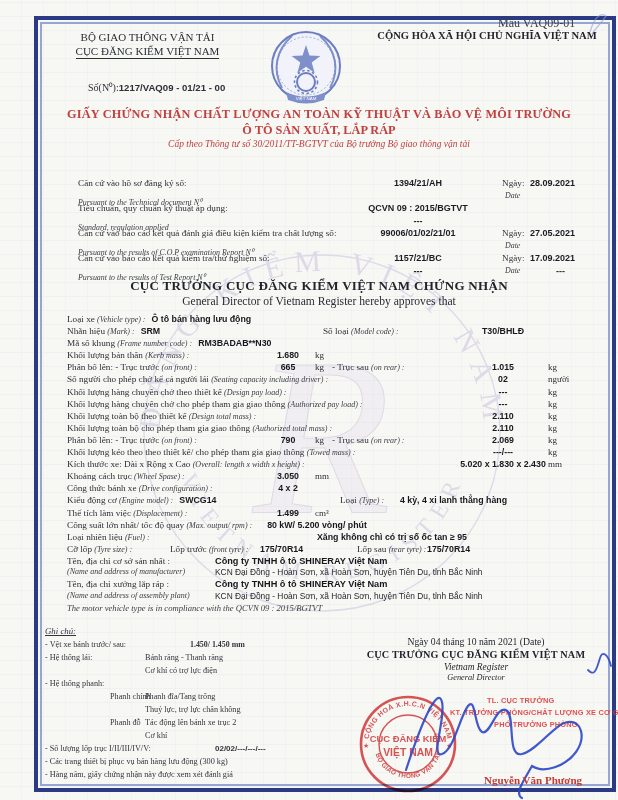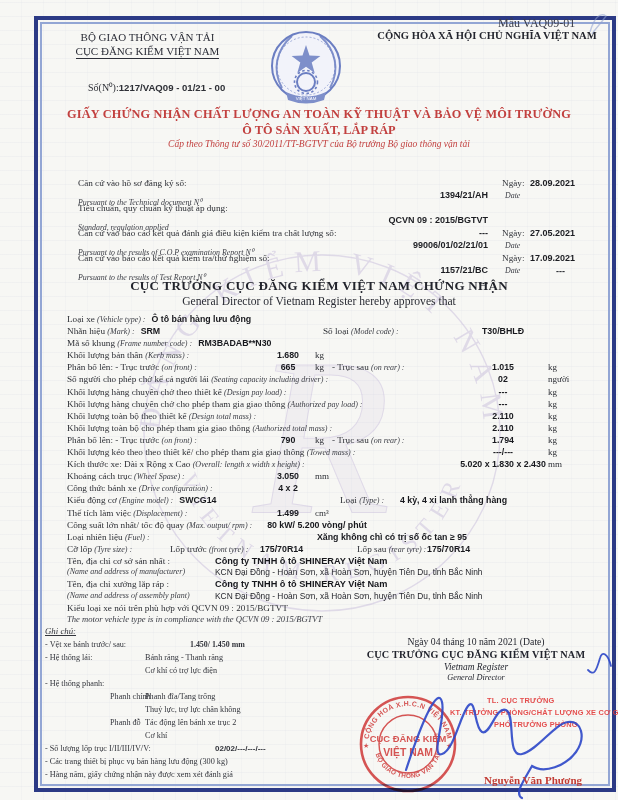--- a/index.html
+++ b/index.html
@@ -30,21 +30,21 @@
   .title{top:106px;left:38px;width:562px;text-align:center;color:#c2403f}
   .title .t1{font-size:12.3px;font-weight:bold;line-height:16px;letter-spacing:.2px}
   .title .t2{font-size:12.3px;font-weight:bold;line-height:16px}
   .title .t3{font-size:10.5px;font-style:italic;font-weight:bold;line-height:14px;margin-top:1px}
   .title .t4{font-size:9.5px;font-style:italic;line-height:12px}
 
   .refs{top:178px;left:78px;width:528px}
   .rrow{position:relative;height:13px;white-space:nowrap;font-size:9.2px}
   .rrow2{position:relative;height:12px;white-space:nowrap}
   .ren{font-style:italic;font-size:7.9px;color:#3a3c44}
-  .rval{position:absolute;left:270px;width:140px;top:12px;text-align:right;font-weight:bold;font-family:"Liberation Sans",sans-serif;font-size:9px;color:#1c1d22}
+  .rval{position:absolute;left:270px;width:140px;top:0;text-align:center;font-weight:bold;font-family:"Liberation Sans",sans-serif;font-size:9px;color:#1c1d22}
   .rngay{position:absolute;left:424px;top:0;font-size:9.2px}
   .rdate{position:absolute;left:452px;top:0;font-weight:bold;font-family:"Liberation Sans",sans-serif;font-size:9px;color:#1c1d22}
   .rdatei{position:absolute;left:427px;top:0;font-style:italic;font-size:7.9px;color:#3a3c44}
   .rds{position:absolute;left:478px;top:0;font-weight:bold;font-family:"Liberation Sans",sans-serif;font-size:9px}
 
   .approval{top:278px;left:38px;width:562px;text-align:center}
   .approval .a1{font-size:13px;font-weight:bold;letter-spacing:.3px;color:#22242c}
   .approval .a2{font-size:11.6px;line-height:15px;color:#2a2c34}
 
   .specs{top:314px;left:67px;width:540px}
@@ -240,21 +240,21 @@
     <b class="bv v2">2.110</b><span class="u2">kg</span>
   </div>
   <div class="srow">
     <span>Khối lượng toàn bộ cho phép tham gia giao thông</span> <i class="en">(Authorized total mass) :</i>
     <b class="bv v2">2.110</b><span class="u2">kg</span>
   </div>
   <div class="srow">
     <span>Phân bố lên:   - Trục trước</span> <i class="en">(on front) :</i>
     <b class="bv v1">790</b><span class="u1">kg</span>
     <span class="l2"><span>- Trục sau</span> <i class="en">(on rear) :</i></span>
-    <b class="bv v2">1.794</b><span class="u2">kg</span>
+    <b class="bv v2">2.069</b><span class="u2">kg</span>
   </div>
   <div class="srow">
     <span>Khối lượng kéo theo theo thiết kế/ cho phép tham gia giao thông</span> <i class="en">(Towed mass) :</i>
     <b class="bv v2">---/---</b><span class="u2">kg</span>
   </div>
   <div class="srow">
     <span>Kích thước xe: Dài x Rộng x Cao</span> <i class="en">(Overall: length x width x height) :</i>
     <b class="bv v2">5.020 x 1.830 x 2.430</b><span class="u2">mm</span>
   </div>
   <div class="srow">
@@ -293,23 +293,20 @@
     <span>Tên, địa chỉ cơ sở sản nhất :</span>
     <span class="enline">(Name and address of manufacturer)</span>
     <b class="bv mv" style="font-size:9.2px">Công ty TNHH ô tô SHINERAY Việt Nam</b>
     <span class="maddr">KCN Đại Đồng - Hoàn Sơn, xã Hoàn Sơn, huyện Tiên Du, tỉnh Bắc Ninh</span>
   </div>
   <div class="srow2">
     <span>Tên, địa chỉ xưởng lắp ráp :</span>
     <span class="enline">(Name and address of assembly plant)</span>
     <b class="bv mv" style="font-size:9.2px">Công ty TNHH ô tô SHINERAY Việt Nam</b>
     <span class="maddr">KCN Đại Đồng - Hoàn Sơn, xã Hoàn Sơn, huyện Tiên Du, tỉnh Bắc Ninh</span>
-  </div>
-  <div class="srow3">
-    <span>Kiểu loại xe nói trên phù hợp với QCVN 09 : 2015/BGTVT</span>
   </div>
   <div class="srow3">
     <i class="en" style="font-size:8.6px">The motor vehicle type is in compliance with the QCVN 09 : 2015/BGTVT</i>
   </div>
 </div>
 
 <div class="abs notes">
   <div class="nhead">Ghi chú:</div>
   <div class="nrow">
     <span>- Vệt xe bánh trước/ sau:</span>

